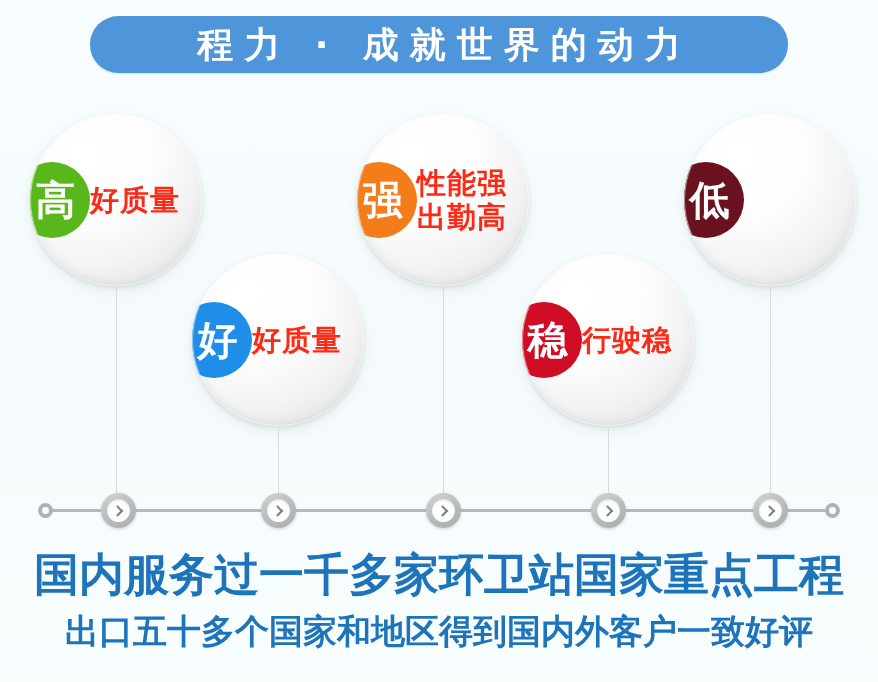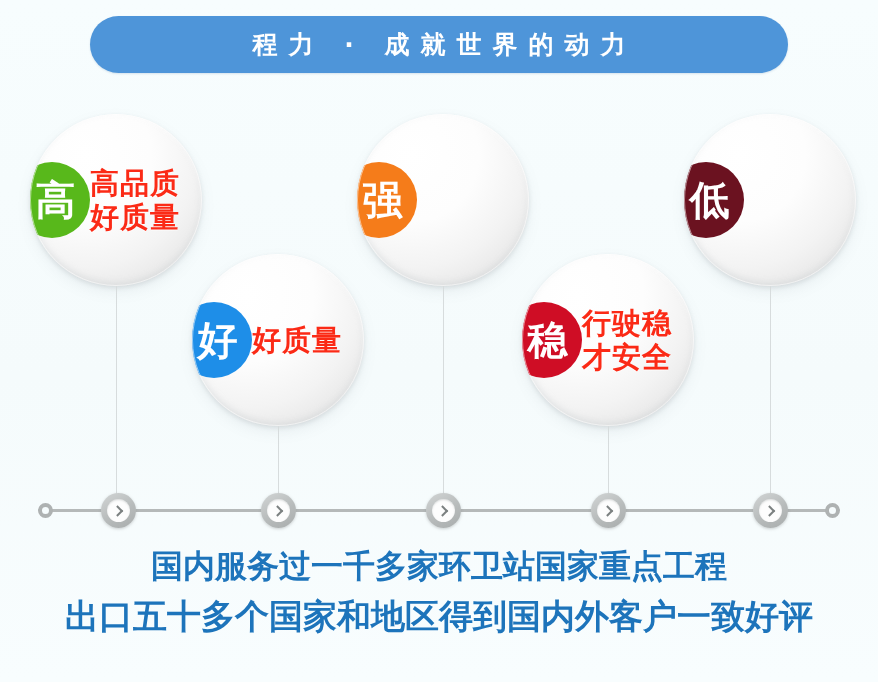--- a/index.html
+++ b/index.html
@@ -32,21 +32,21 @@
     height: 57px;
     background: #4e95d9;
     border-radius: 30px;
     box-shadow: 0 1px 2px rgba(60,110,160,0.18);
     display: flex;
     align-items: center;
     justify-content: center;
   }
   .banner-text {
     color: #ffffff;
-    font-size: 25px;
+    font-size: 36px;
     font-weight: bold;
     letter-spacing: 11px;
     text-indent: 11px;
     line-height: 1;
     white-space: nowrap;
   }
 
   
   .bubble {
     position: absolute;
@@ -170,21 +170,21 @@
   
   .footer {
     position: absolute;
     left: 0;
     top: 548px;
     width: 878px;
     text-align: center;
   }
   .footer-line {
     color: #1d74bb;
-    font-size: 32px;
+    font-size: 45px;
     font-weight: bold;
     line-height: 1.18;
     letter-spacing: 0px;
     white-space: nowrap;
   }
   .footer-line.l2 {
     font-size: 34px;
     margin-top: 10px;
   }
 </style>
@@ -193,44 +193,46 @@
 
 <div id="stage">
 
   <div class="banner">
     <span class="banner-text">程力 · 成就世界的动力</span>
   </div>
 
   <div class="bubble" style="left:30px; top:114px;">
     <span class="badge" style="background:#58b81b;">高</span>
     <span class="bubble-lines">
-      <span class="l1">高品质</span>
       <span class="l2">好质量</span>
     </span>
   </div>
   <div class="stem" style="left:116px; top:286px; height:211px;"></div>
 
   <div class="bubble" style="left:192px; top:254px;">
     <span class="badge" style="background:#1e8ee8;">好</span>
     <span class="bubble-lines">
       <span class="l1">好质量</span>
     </span>
   </div>
   <div class="stem" style="left:278px; top:426px; height:71px;"></div>
 
   <div class="bubble" style="left:357px; top:114px;">
     <span class="badge" style="background:#f57c1a;">强</span>
+    <span class="bubble-lines">
+      <span class="l1">性能强</span>
+      <span class="l2">出勤高</span>
+    </span>
   </div>
   <div class="stem" style="left:443px; top:286px; height:211px;"></div>
 
   <div class="bubble" style="left:522px; top:254px;">
     <span class="badge" style="background:#cf0d25;">稳</span>
     <span class="bubble-lines">
       <span class="l1">行驶稳</span>
-      <span class="l2">才安全</span>
     </span>
   </div>
   <div class="stem" style="left:608px; top:426px; height:71px;"></div>
 
   <div class="bubble" style="left:684px; top:114px;">
     <span class="badge" style="background:#6b1220;">低</span>
     <span class="bubble-lines">
     </span>
   </div>
   <div class="stem" style="left:770px; top:286px; height:211px;"></div>

